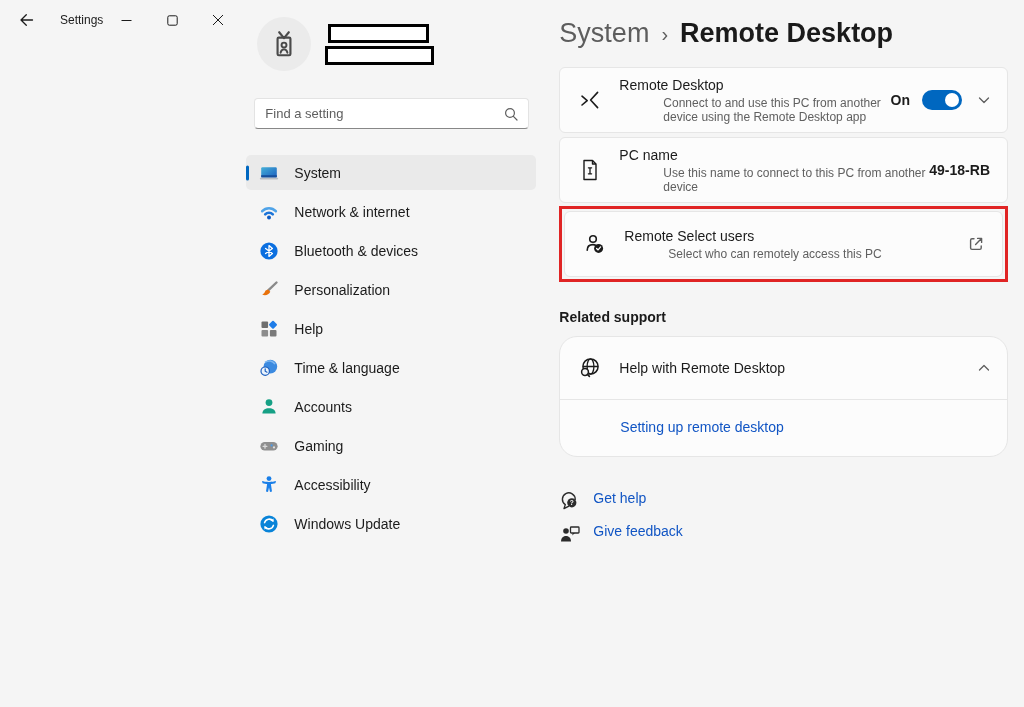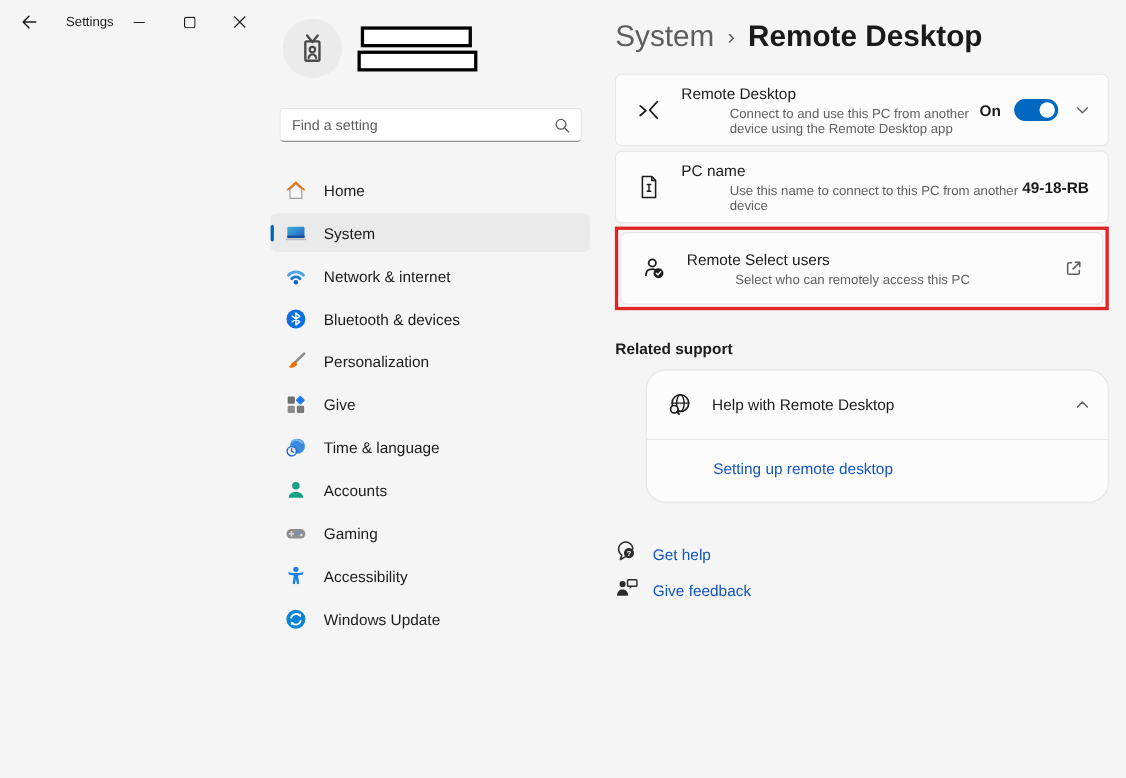--- a/index.html
+++ b/index.html
@@ -57,28 +57,28 @@
   .toggle-label { font-size:14px; margin-right:12px; }
   .toggle { width:40px; height:20px; border-radius:10px; background:#0067C0; position:relative; cursor:pointer; }
   .toggle .thumb { position:absolute; right:3px; top:3px; width:14px; height:14px; border-radius:50%; background:#FFFFFF; }
   .chev-gap { margin-left:16px; display:flex; align-items:center; cursor:pointer; }
 
   .highlight-box { border:3px solid #E02424; margin-top:3px; padding:2px; }
   .highlight-box .card { margin-top:0; }
 
   .section-heading { font-size:14px; font-weight:700; color:#1B1B1B; margin:27px 0 11px 0; }
 
-  .help-card { background:#FCFCFC; border:1px solid #E6E6E6; border-radius:18px; overflow:hidden;margin-left:28px; }
+  .help-card { background:#FCFCFC; border:1px solid #E6E6E6; border-radius:18px; overflow:hidden; }
   .help-header { display:flex; align-items:center; padding:0 17px; height:62px; cursor:pointer; }
   .help-divider { height:1px; background:#E6E6E6; }
   .help-body { padding:18px 17px 20px 60px; }
   .link { font-size:14px; color:#1155C4; cursor:pointer; text-decoration:none; display:inline-block; }
 
   .footer-links { margin-top:33px; }
-  .footer-row { display:flex; align-items:flex-end; margin-bottom:11px; }
+  .footer-row { display:flex; align-items:flex-start; margin-bottom:11px; }
   .footer-icon { width:22px; height:22px; margin-right:12px; display:flex; align-items:center; justify-content:center; }
 </style>
 </head>
 <body>
 
 <div class="window">
 
   <div class="titlebar">
     <div class="back-btn">
       <svg width="16" height="16" viewBox="0 0 16 16">
@@ -127,29 +127,20 @@
       <div class="searchbox">
         <input type="text" placeholder="Find a setting" style="">
         <svg width="14" height="14" viewBox="0 0 14 14">
             <circle cx="6" cy="6" r="4.4" stroke="#5E5E5E" stroke-width="1.2" fill="none"></circle>
             <path d="M9.4 9.4 L13 13" stroke="#5E5E5E" stroke-width="1.2" stroke-linecap="round"></path>
           </svg>
       </div>
 
       <div class="nav">
 
-        <div class="nav-item">
-          <span class="nav-icon">
-            <svg width="20" height="20" viewBox="0 0 20 20">
-                <path d="M4.6 9.2 V17.3 H15.4 V9.2 L10 4.6 Z" fill="#FAFAFA" stroke="#9A9A9A" stroke-width="1"></path>
-                <path d="M10 1.8 L19 10 L16.6 10 L10 4.1 L3.4 10 L1 10 Z" fill="#E8710A"></path>
-              </svg>
-          </span>
-          <span class="nav-label">Home</span>
-        </div>
 
         <div class="nav-item selected">
           <span class="nav-icon">
             <svg width="20" height="20" viewBox="0 0 20 20">
                 <defs>
                   <linearGradient id="gSys" x1="0" y1="0" x2="1" y2="1">
                     <stop offset="0" stop-color="#45B0D8"></stop>
                     <stop offset="1" stop-color="#1B5FBF"></stop>
                   </linearGradient>
                 </defs>
@@ -194,21 +185,21 @@
 
         <div class="nav-item">
           <span class="nav-icon">
             <svg width="20" height="20" viewBox="0 0 20 20">
                 <rect x="2.5" y="2.5" width="6.6" height="6.6" rx="1" fill="#6E6E6E"></rect>
                 <rect x="2.5" y="10.9" width="6.6" height="6.6" rx="1" fill="#8C8C8C"></rect>
                 <rect x="10.9" y="10.9" width="6.6" height="6.6" rx="1" fill="#7A7A7A"></rect>
                 <rect x="10.9" y="2.7" width="6.2" height="6.2" rx="1" fill="#1E7CE8" transform="rotate(45 14 5.8)"></rect>
               </svg>
           </span>
-          <span class="nav-label">Give</span>
+          <span class="nav-label">Help</span>
         </div>
 
         <div class="nav-item">
           <span class="nav-icon">
             <svg width="20" height="20" viewBox="0 0 20 20">
                 <circle cx="11.4" cy="8.6" r="6.8" fill="#3B8AE0"></circle>
                 <path d="M6 4.4 A6.8 6.8 0 0 1 16 6.2" stroke="#7FB8F0" stroke-width="1.6" fill="none"></path>
                 <circle cx="6.2" cy="13.2" r="4.2" fill="#EAF3FC" stroke="#1B5FBF" stroke-width="1.2"></circle>
                 <path d="M6.2 10.8 V13.2 L8 14.2" stroke="#1B5FBF" stroke-width="1.2" fill="none" stroke-linecap="round"></path>
               </svg>

